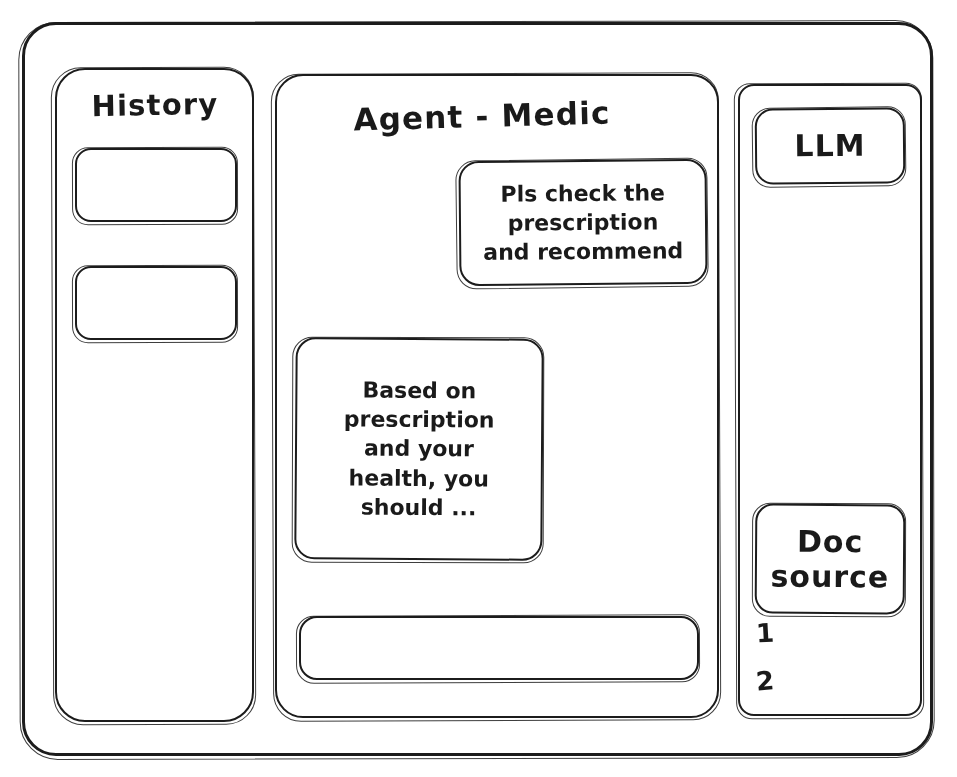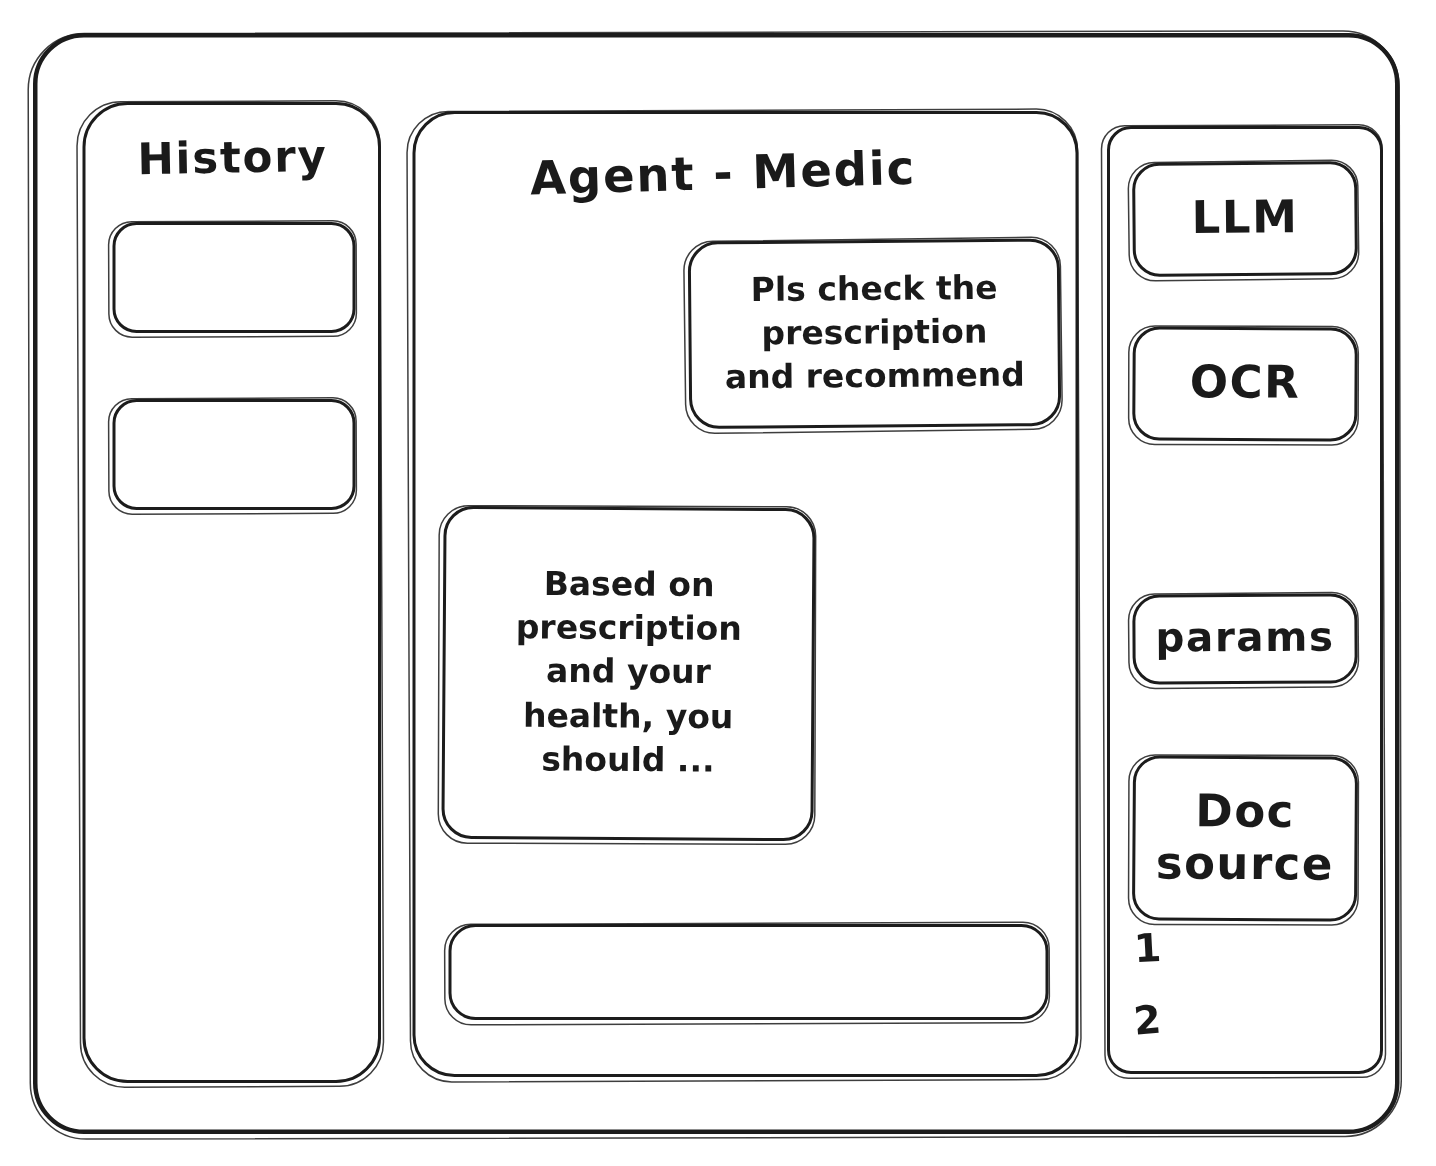--- a/index.html
+++ b/index.html
@@ -212,23 +212,21 @@
 health, you
 should ...</div>
 
     <div class="sketch" id="composer-input" placeholder=""></div>
   </div>
 
   <div class="sketch" id="tools-panel">
 
     <div class="sketch tool-button" id="tool-llm">LLM</div>
 
-    <div class="sketch tool-button" id="tool-ocr">OCR</div>
-
-    <div class="sketch tool-button" id="tool-params">params</div>
+
 
     <div class="sketch tool-button" id="tool-docsource">Doc
 source</div>
 
     <div class="doc-list-item" id="doc-item-1">1</div>
 
     <div class="doc-list-item" id="doc-item-2">2</div>
   </div>
 
 </div>

